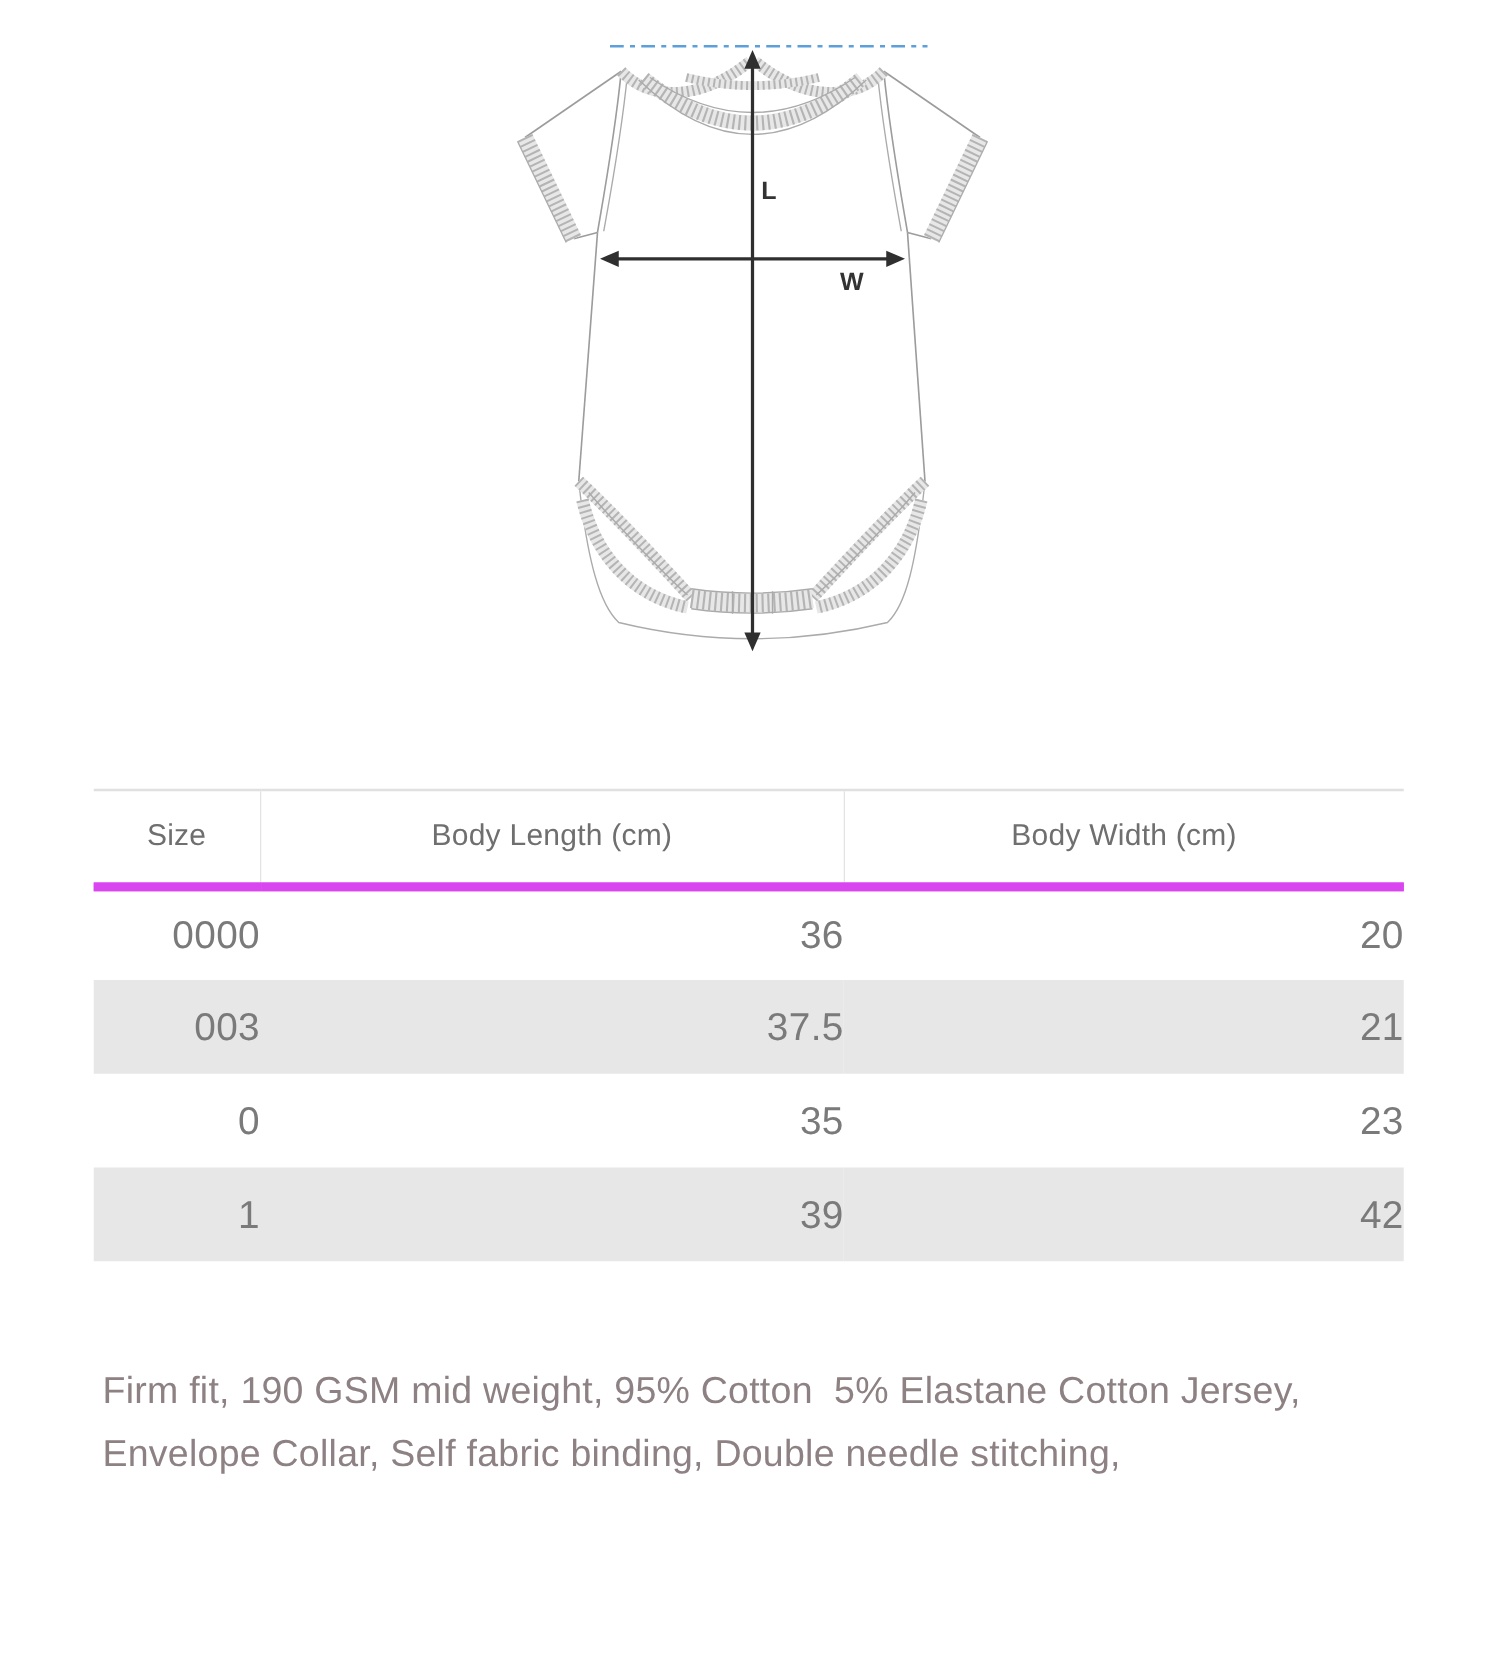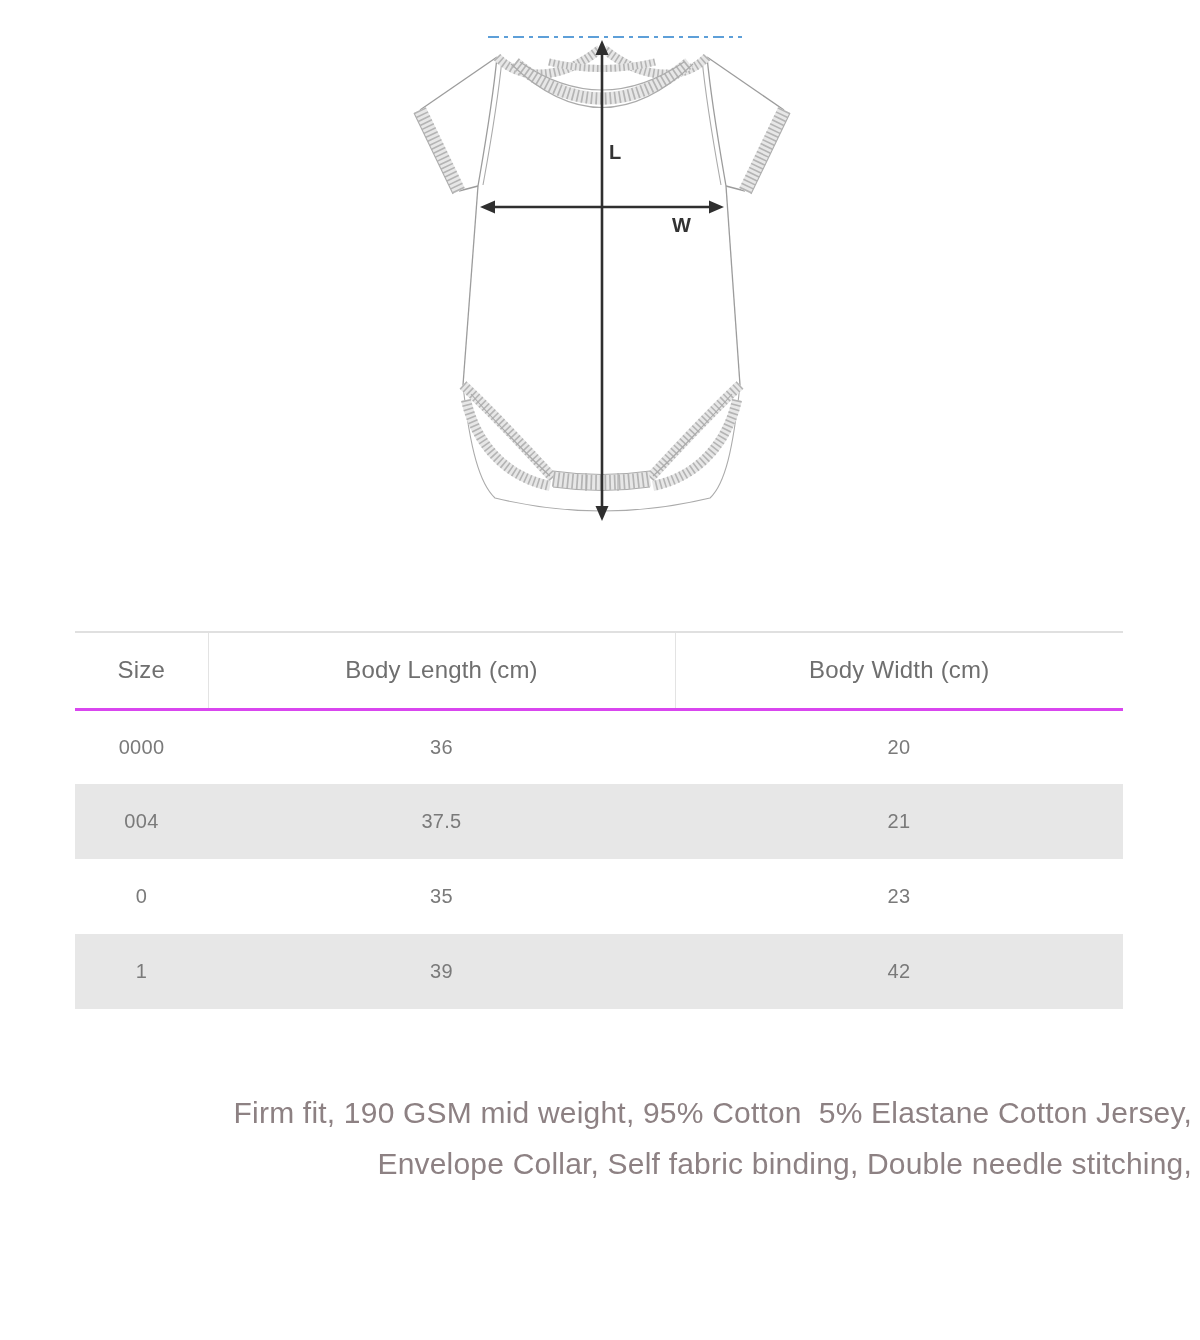--- a/index.html
+++ b/index.html
@@ -24,36 +24,36 @@
 
   
   .size-chart {
     position:absolute; left:75px; top:631px; width:1048px;
     border-collapse:collapse; table-layout:fixed;
   }
   .size-chart col.c1 { width:133px; }
   .size-chart col.c2 { width:467px; }
   .size-chart col.c3 { width:448px; }
   .size-chart th {
-    height:77px; border-top:2px solid #e0e0e0; border-bottom:3px solid #d946ef;
+    height:77px; border-top:2px solid #e0e0e0; border-bottom:7px solid #d946ef;
     font-size:24px; font-weight:400; color:#6f6f6f; text-align:center;
     letter-spacing:.2px;
   }
   .size-chart th + th { border-left:1px solid #e3e3e3;margin-left:16px; }
   .size-chart td {
-    height:75px; font-size:20px; color:#7a7a7a; text-align:center;
+    height:75px; font-size:31px; color:#7a7a7a; text-align:right;
     letter-spacing:.3px;
   }
   .size-chart tbody tr:nth-child(even) { background:#e7e7e7; }
 
   
   .product-description {
     position:absolute; left:82px; top:1087px; width:1110px;
     font-size:30px; line-height:51px; color:#8d8183;
-    font-weight:400; letter-spacing:.2px;text-align:right;
+    font-weight:400; letter-spacing:.2px;
   }
   .product-description div { white-space:pre-wrap; }
 </style>
 </head>
 <body>
 
 <div class="diagram-wrap">
   <svg viewBox="0 0 445 520" xmlns="http://www.w3.org/2000/svg">
 
     <g>
@@ -160,21 +160,21 @@
       <th>Body Width (cm)</th>
     </tr>
   </thead>
   <tbody>
     <tr>
       <td>0000</td>
       <td>36</td>
       <td>20</td>
     </tr>
     <tr>
-      <td>004</td>
+      <td>003</td>
       <td>37.5</td>
       <td>21</td>
     </tr>
     <tr>
       <td>0</td>
       <td>35</td>
       <td>23</td>
     </tr>
     <tr>
       <td>1</td>

